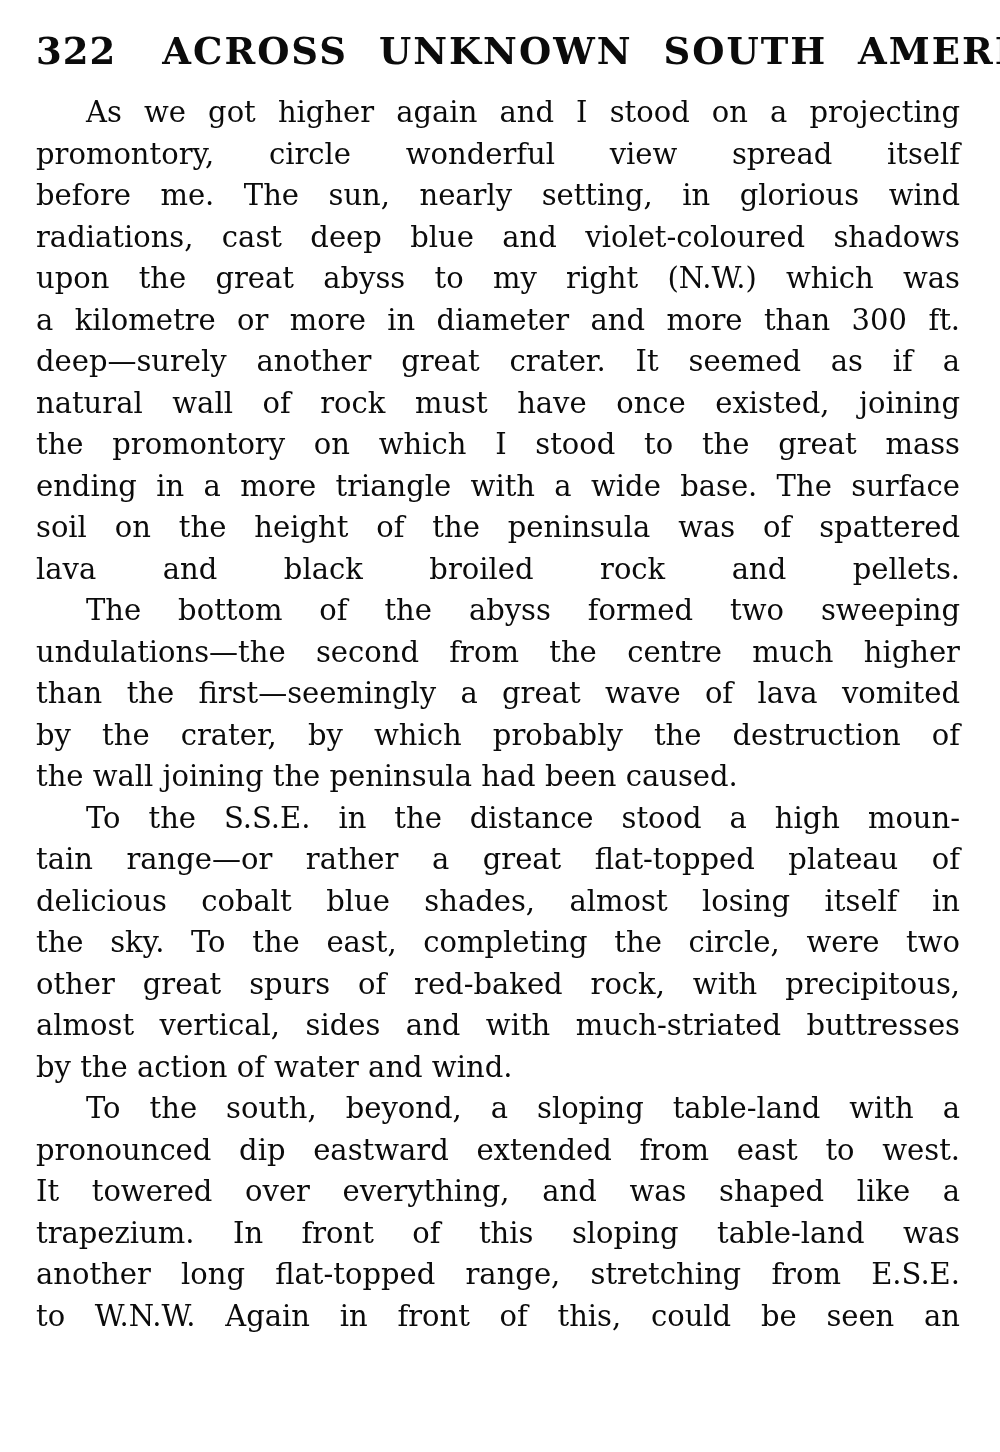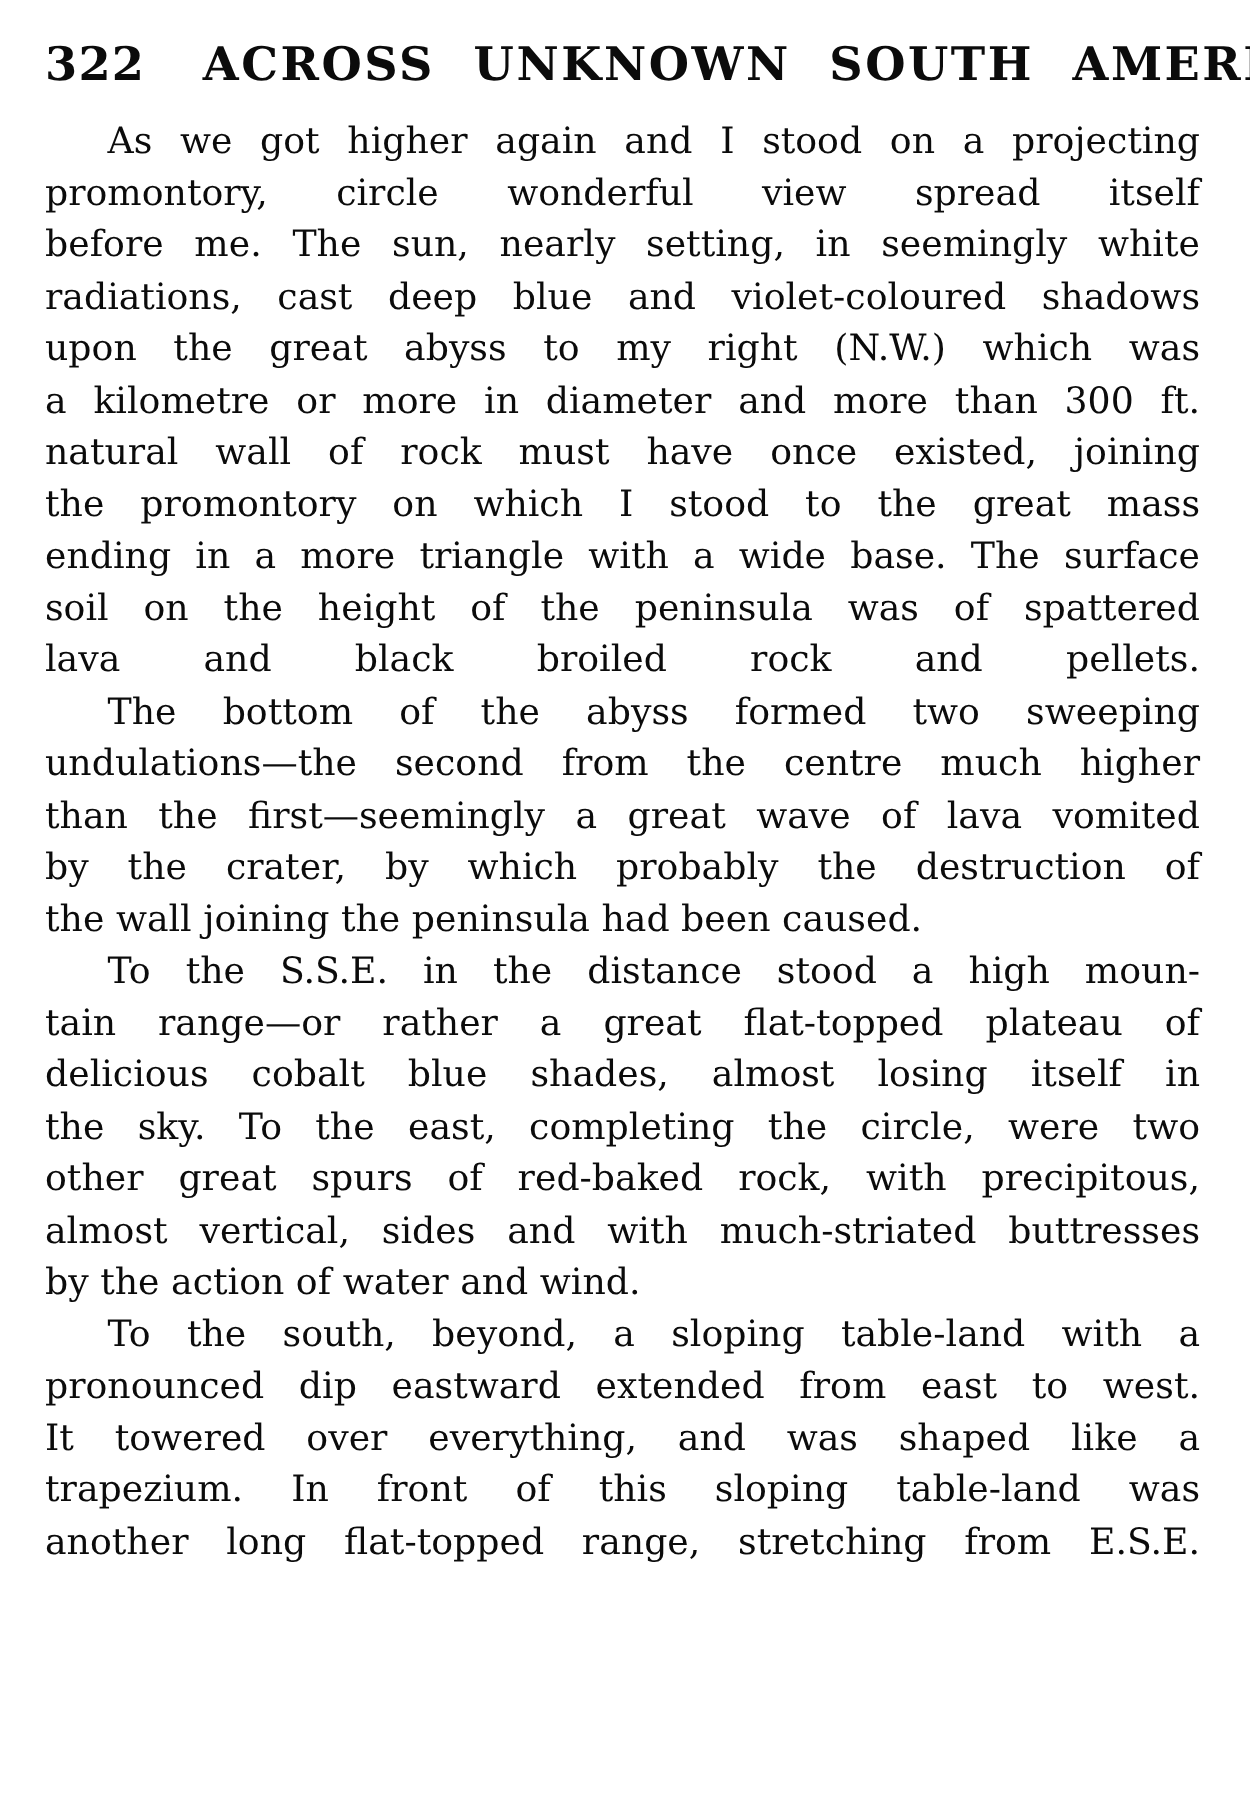--- a/index.html
+++ b/index.html
@@ -59,24 +59,25 @@
 
 <div class="page">
   <div class="header">
     <span class="pagenum">322</span>
     <span class="running-title">ACROSS UNKNOWN SOUTH AMERICA</span>
   </div>
   <div class="body-text" id="body-text">
       <div class="paragraph">
         <div class="line indent">As we got higher again and I stood on a projecting</div>
         <div class="line">promontory, circle wonderful view spread itself</div>
-        <div class="line">before me.  The sun, nearly setting, in seemingly white</div>
+        <div class="line">before me.  The sun, nearly setting, in glorious wind</div>
         <div class="line">radiations, cast deep blue and violet-coloured shadows</div>
         <div class="line">upon the great abyss to my right (N.W.) which was</div>
         <div class="line">a kilometre or more in diameter and more than 300 ft.</div>
+        <div class="line">deep—surely another great crater.  It seemed as if a</div>
         <div class="line">natural wall of rock must have once existed, joining</div>
         <div class="line">the promontory on which I stood to the great mass</div>
         <div class="line">ending in a more triangle with a wide base.  The surface</div>
         <div class="line">soil on the height of the peninsula was of spattered</div>
         <div class="line">lava and black broiled rock and pellets.</div>
       </div>
       <div class="paragraph">
         <div class="line indent">The bottom of the abyss formed two sweeping</div>
         <div class="line">undulations—the second from the centre much higher</div>
         <div class="line">than the first—seemingly a great wave of lava vomited</div>
@@ -91,15 +92,16 @@
         <div class="line">other great spurs of red-baked rock, with precipitous,</div>
         <div class="line">almost vertical, sides and with much-striated buttresses</div>
         <div class="line flush">by the action of water and wind.</div>
       </div>
       <div class="paragraph">
         <div class="line indent">To the south, beyond, a sloping table-land with a</div>
         <div class="line">pronounced dip eastward extended from east to west.</div>
         <div class="line">It towered over everything, and was shaped like a</div>
         <div class="line">trapezium.  In front of this sloping table-land was</div>
         <div class="line">another long flat-topped range, stretching from E.S.E.</div>
+        <div class="line">to W.N.W.  Again in front of this, could be seen an</div>
       </div>
     </div>
 </div>
 
 </body></html>

